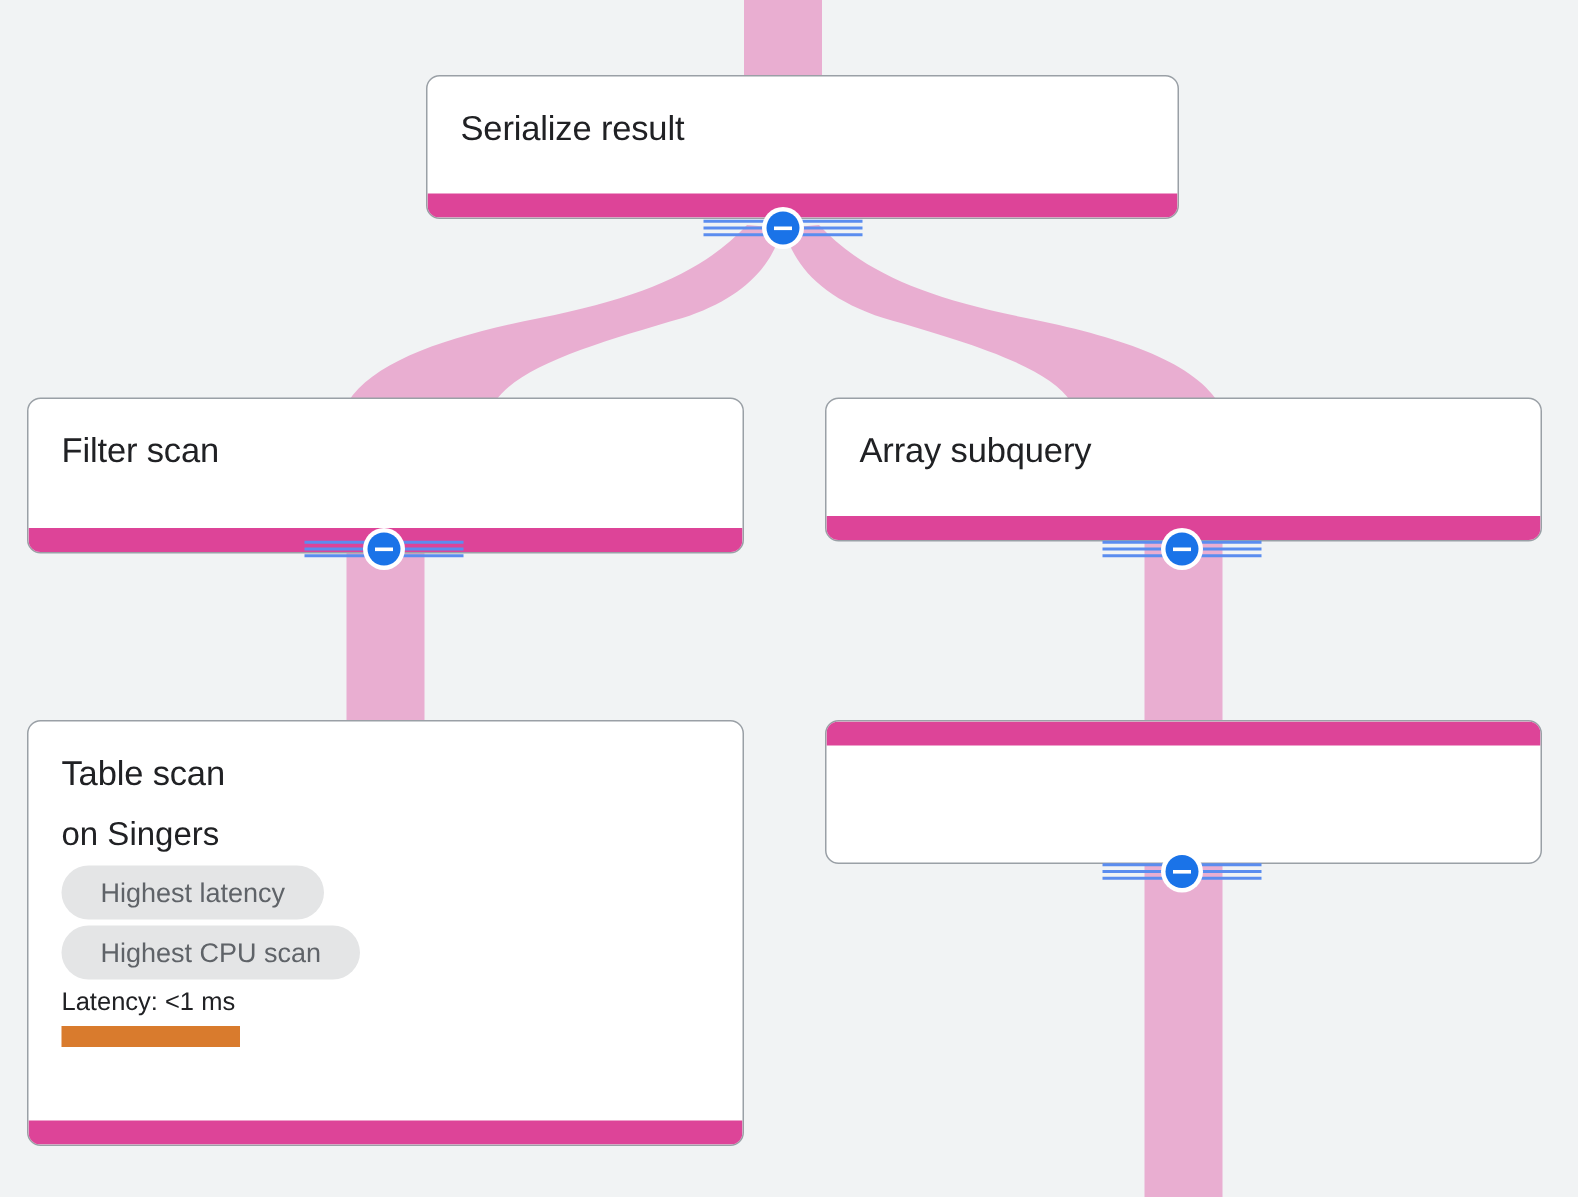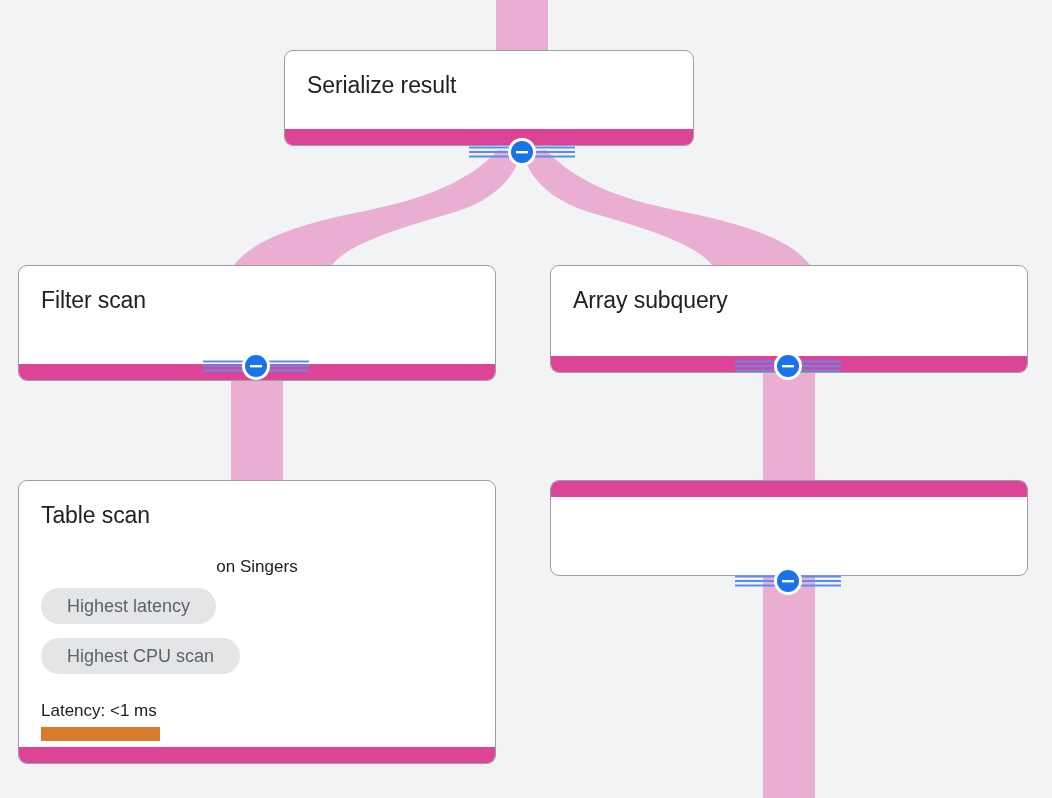--- a/index.html
+++ b/index.html
@@ -55,54 +55,53 @@
     overflow: hidden;
   }
   .node-title {
     font-size: 23px;
     line-height: 28px;
     color: #202124;
     letter-spacing: -0.1px;
     white-space: nowrap;
   }
   .node-subtitle {
-    font-size: 17px;
+    font-size: 22px;
     line-height: 22px;
     color: #202124;
-    margin-top: 27px;
-    white-space: nowrap;
-    text-align: center;
+    margin-top: 16px;
+    white-space: nowrap;
   }
   .node-accent {
     flex: 0 0 auto;
     height: 16px;
     background: #dd4498;
   }
 
   
   .chip-list {
     margin-top: 10px;
     display: flex;
     flex-direction: column;
     align-items: flex-start;
-    gap: 14px;
+    gap: 4px;
   }
   .chip {
     background: #e4e5e6;
     color: #5f6368;
     border-radius: 18px;
     font-size: 18px;
     line-height: 22px;
     padding: 7px 26px;
     white-space: nowrap;
   }
 
   
   .metric-row {
-    margin-top: 26px;
+    margin-top: 4px;
     display: flex;
     gap: 0px;
   }
   .metric {
     display: flex;
     flex-direction: column;
     gap: 6px;
   }
   .metric-label {
     font-size: 17px;
@@ -155,35 +154,35 @@
 
       <rect x="231" y="358" width="52" height="128"></rect>
 
       <rect x="763" y="358" width="52" height="128"></rect>
 
       <rect x="763" y="573" width="52" height="230"></rect>
     </g>
   </svg>
 
   <div id="nodes-host">
-      <div class="node-card" style="left: 284px; top: 50px; width: 410px; height: 96px;">
+      <div class="node-card" style="left: 284px; top: 50px; width: 502px; height: 96px;">
     <div class="node-body">
       <div class="node-title">Serialize result</div>
 
     </div>
     <div class="node-accent" style="background: rgb(221, 68, 152);"></div>
   </div>
-      <div class="node-card" style="left: 18px; top: 265px; width: 478px; height: 116px;">
+      <div class="node-card" style="left: 18px; top: 265px; width: 478px; height: 104px;">
     <div class="node-body">
       <div class="node-title">Filter scan</div>
 
     </div>
     <div class="node-accent" style="background: rgb(221, 68, 152);"></div>
   </div>
-      <div class="node-card" style="left: 550px; top: 265px; width: 478px; height: 108px;">
+      <div class="node-card" style="left: 550px; top: 265px; width: 478px; height: 96px;">
     <div class="node-body">
       <div class="node-title">Array subquery</div>
 
     </div>
     <div class="node-accent" style="background: rgb(221, 68, 152);"></div>
   </div>
       <div class="node-card" style="left: 18px; top: 480px; width: 478px; height: 284px;">
     <div class="node-body">
       <div class="node-title">Table scan</div>
       <div class="node-subtitle">on Singers</div>

